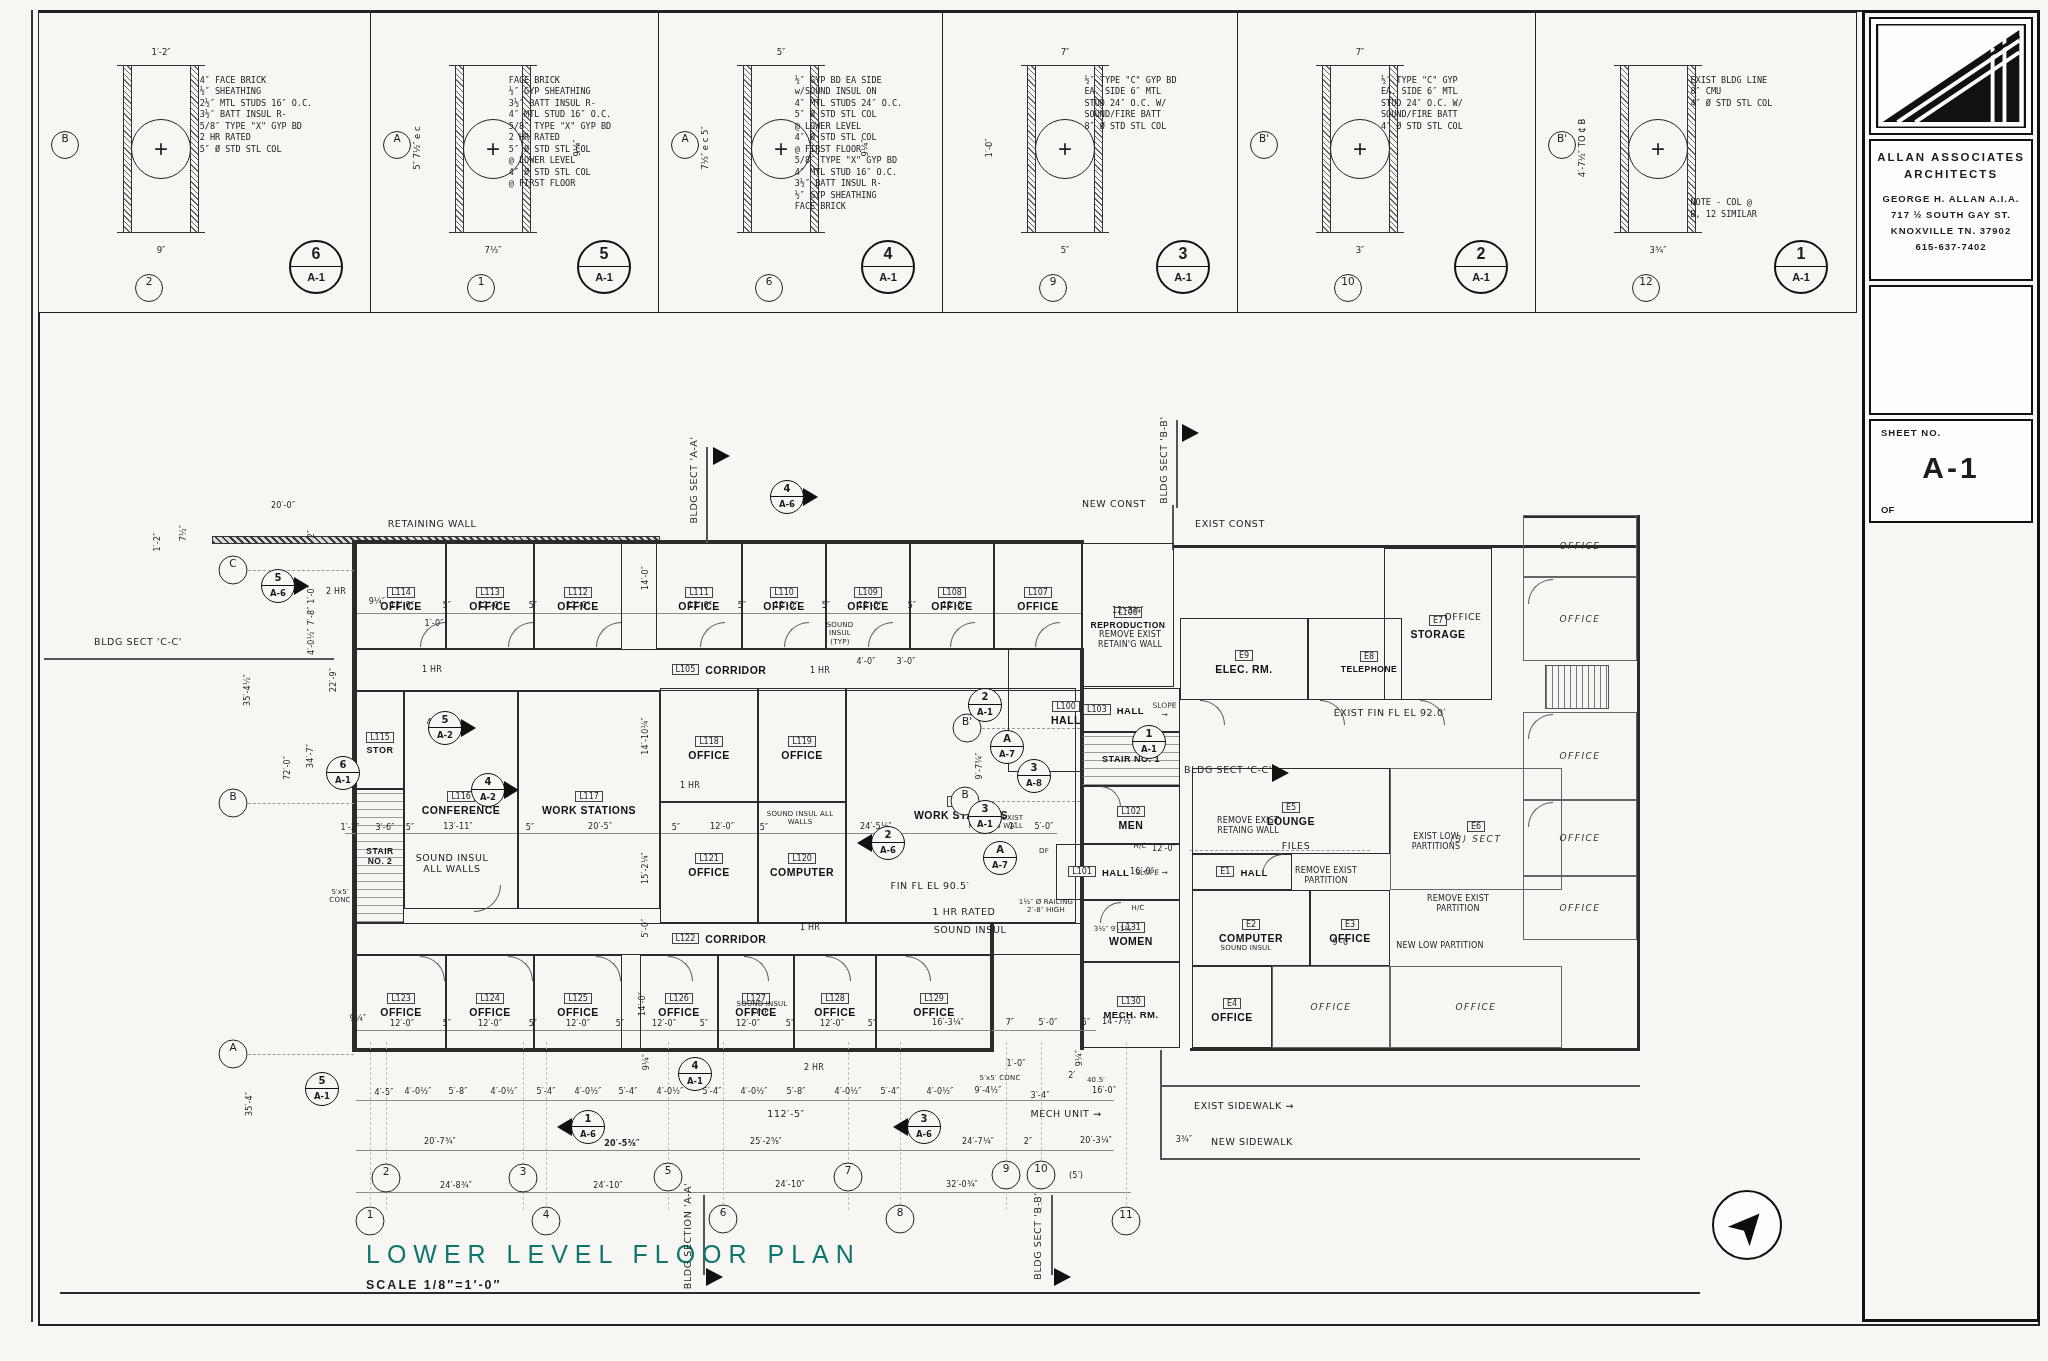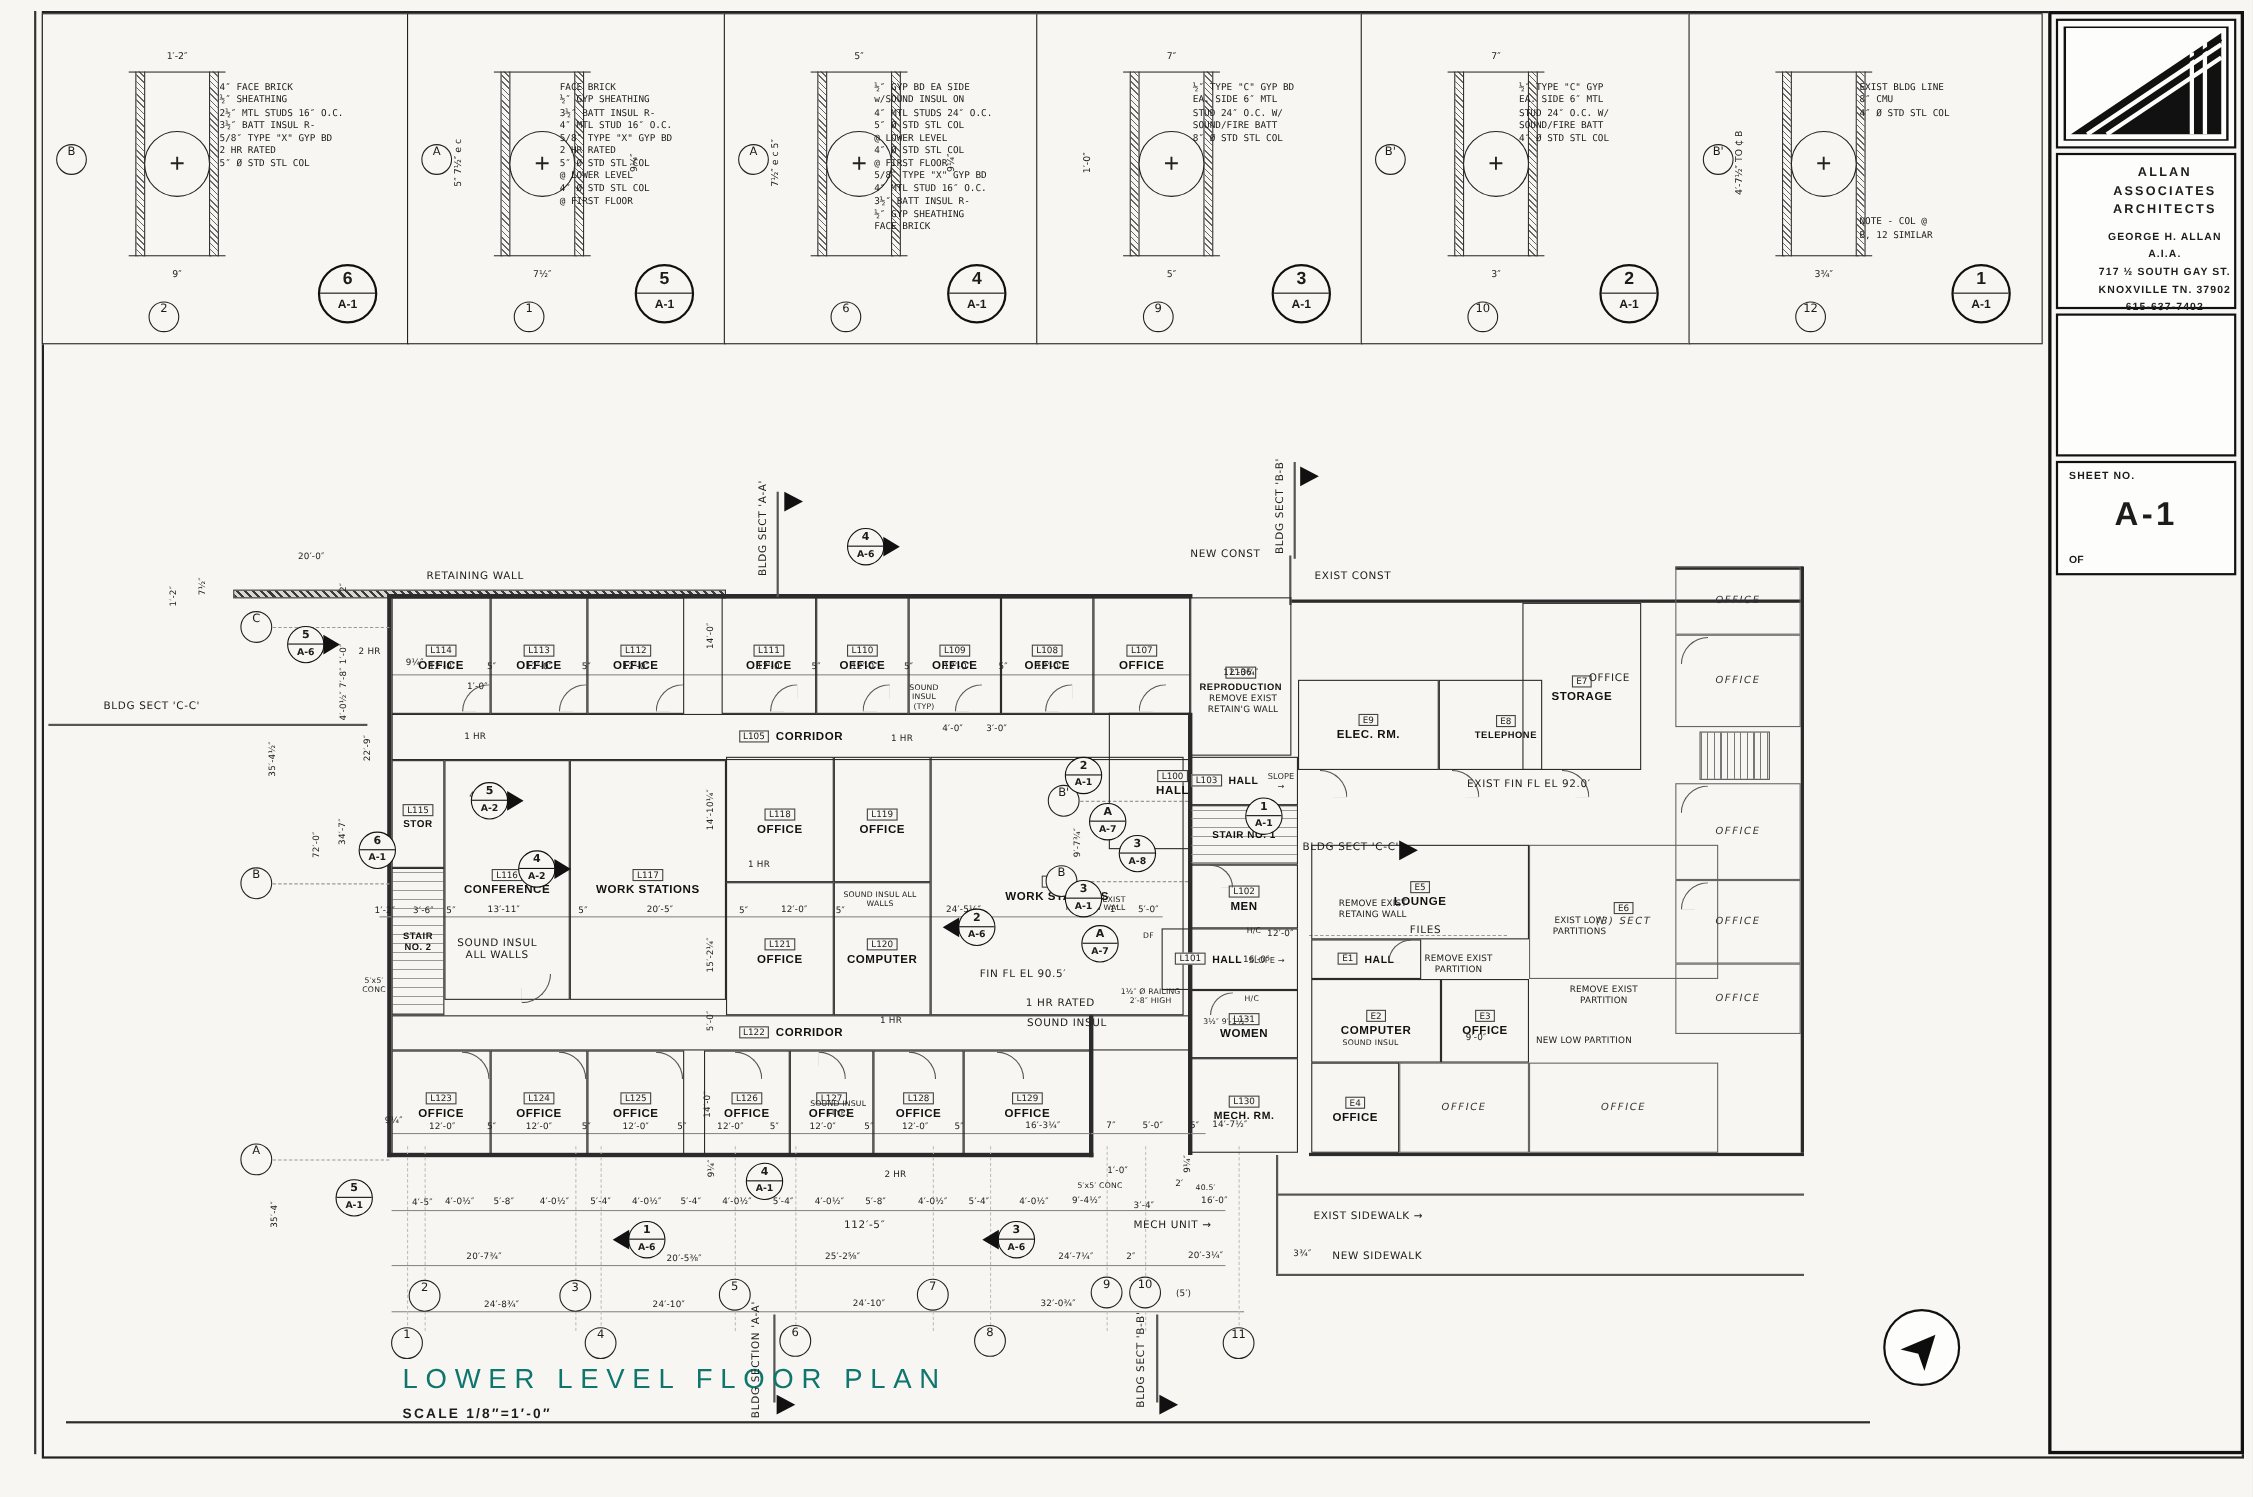--- a/index.html
+++ b/index.html
@@ -34,21 +34,21 @@
   .gbubble{position:absolute;width:26px;height:26px;border:1.4px solid #222;border-radius:50%;
      text-align:center;line-height:24px;font:10.5px "DejaVu Sans",sans-serif;background:#f7f6f2;z-index:5;}
   .dgl{left:12px;top:118px;}
   .dgb{left:96px;bottom:10px;}
 
   
   #titleblock{position:absolute;left:1862px;top:10px;width:178px;height:1312px;border:3px solid #111;
      background:#f7f6f2;display:flex;flex-direction:column;gap:4px;padding:4px;box-sizing:border-box;}
   .tb-box{border:2px solid #111;box-sizing:border-box;position:relative;background:#fdfdfb;}
   .tb-logo{height:118px;display:flex;align-items:center;justify-content:center;}
-  .tb-firm{height:142px;text-align:center;padding-top:8px;padding-left:34px;}
+  .tb-firm{height:142px;text-align:center;padding-top:8px;}
   .tb-firm .fn{font-weight:bold;font-size:11.5px;letter-spacing:2px;line-height:17px;}
   .tb-firm .fi{font-size:9.5px;font-weight:bold;letter-spacing:1px;line-height:16px;margin-top:8px;}
   .tb-main{flex:1;}
   .tb-label{position:absolute;left:10px;font-weight:bold;font-size:9.5px;letter-spacing:1px;}
   .tb-project-name{position:absolute;left:8px;top:26px;font-size:19px;letter-spacing:.5px;line-height:22px;}
   .tb-sheet-title{position:absolute;left:8px;top:366px;font-size:19px;letter-spacing:.5px;line-height:22px;}
   .tb-date-val{position:absolute;left:50px;top:562px;font:italic 11px "DejaVu Sans",sans-serif;}
   .tb-sheetno{height:104px;}
   .tb-a1{position:absolute;left:0;right:0;top:30px;text-align:center;font-size:30px;font-weight:bold;letter-spacing:3px;}
   .tb-of{position:absolute;left:10px;bottom:6px;font-weight:bold;font-size:9.5px;}
@@ -646,21 +646,21 @@
       <div class="pnote" style="left: 1016px; top: 1064px;">1′-0″</div>
       <div class="pnote" style="left: 1048px; top: 1080px; font-size: 7px; margin-left: 48px;">40.5′</div>
       <div class="pnote" style="left: 1040px; top: 1096px;">3′-4″</div>
       <div class="pnote" style="left: 1072px; top: 1076px;">2′</div>
       <div class="pnote" style="left: 1080px; top: 1058px; transform: translate(-50%, -50%) rotate(-90deg);">9¼″</div>
       <div class="pnote" style="left: 1104px; top: 1091px;">16′-0″</div>
       <div class="pnote" style="left: 1000px; top: 1078px; font-size: 7px;">5′x5′ CONC</div>
       <div class="pnote hand" style="left: 786px; top: 1114px;">112′-5″</div>
       <div class="pnote hand" style="left: 1066px; top: 1114px;">MECH UNIT →</div>
       <div class="pnote" style="left: 440px; top: 1142px;">20′-7¾″</div>
-      <div class="pnote" style="left: 622px; top: 1144px;">20′-5⅜″</div>
+      <div class="pnote" style="left: 622px; top: 1144px; font-weight: bold;">20′-5⅜″</div>
       <div class="pnote" style="left: 766px; top: 1142px;">25′-2⅝″</div>
       <div class="pnote" style="left: 978px; top: 1142px;">24′-7¼″</div>
       <div class="pnote" style="left: 1028px; top: 1142px;">2″</div>
       <div class="pnote" style="left: 1096px; top: 1141px;">20′-3¼″</div>
       <div class="pnote" style="left: 456px; top: 1186px;">24′-8¾″</div>
       <div class="pnote" style="left: 608px; top: 1186px;">24′-10″</div>
       <div class="pnote" style="left: 790px; top: 1185px;">24′-10″</div>
       <div class="pnote" style="left: 962px; top: 1185px;">32′-0¾″</div>
       <div class="pnote" style="left: 1076px; top: 1176px;">(5′)</div>
       <div class="pnote hand" style="left: 1244px; top: 1106px;">EXIST SIDEWALK →</div>

